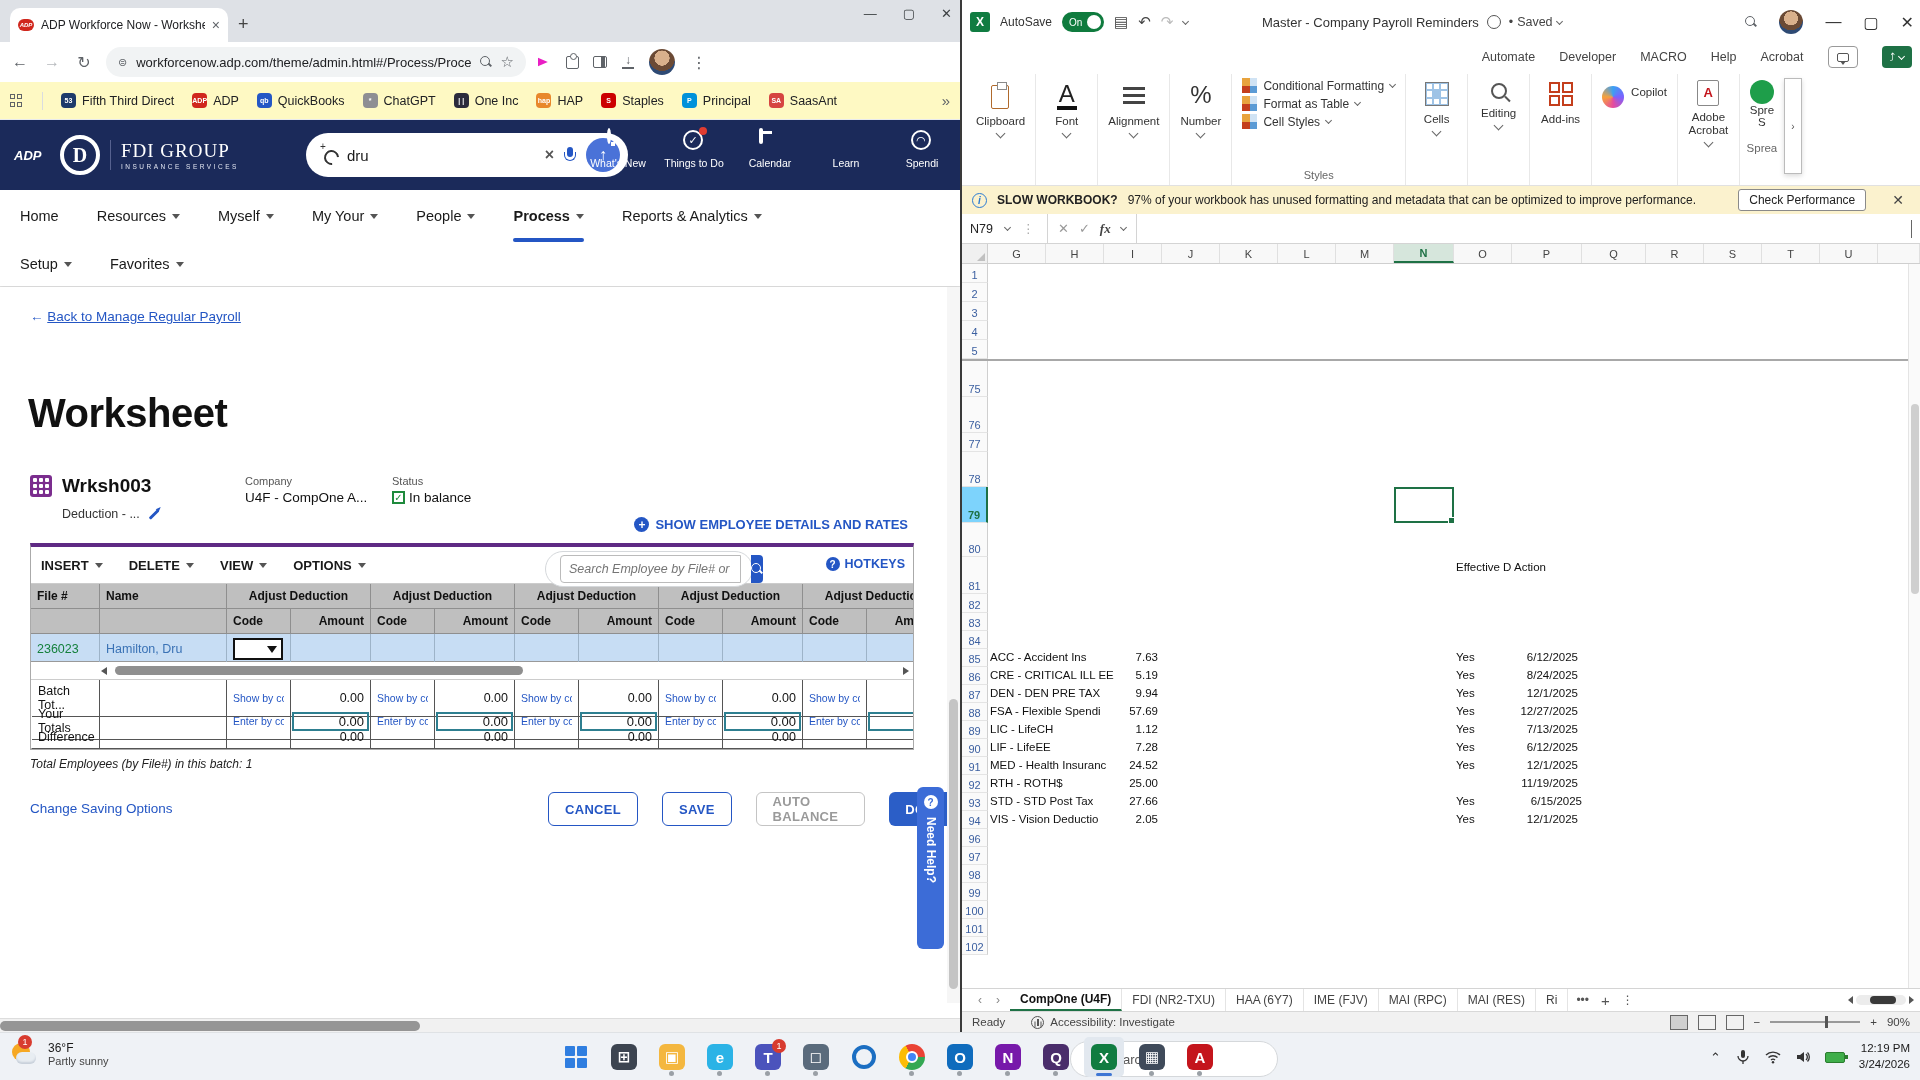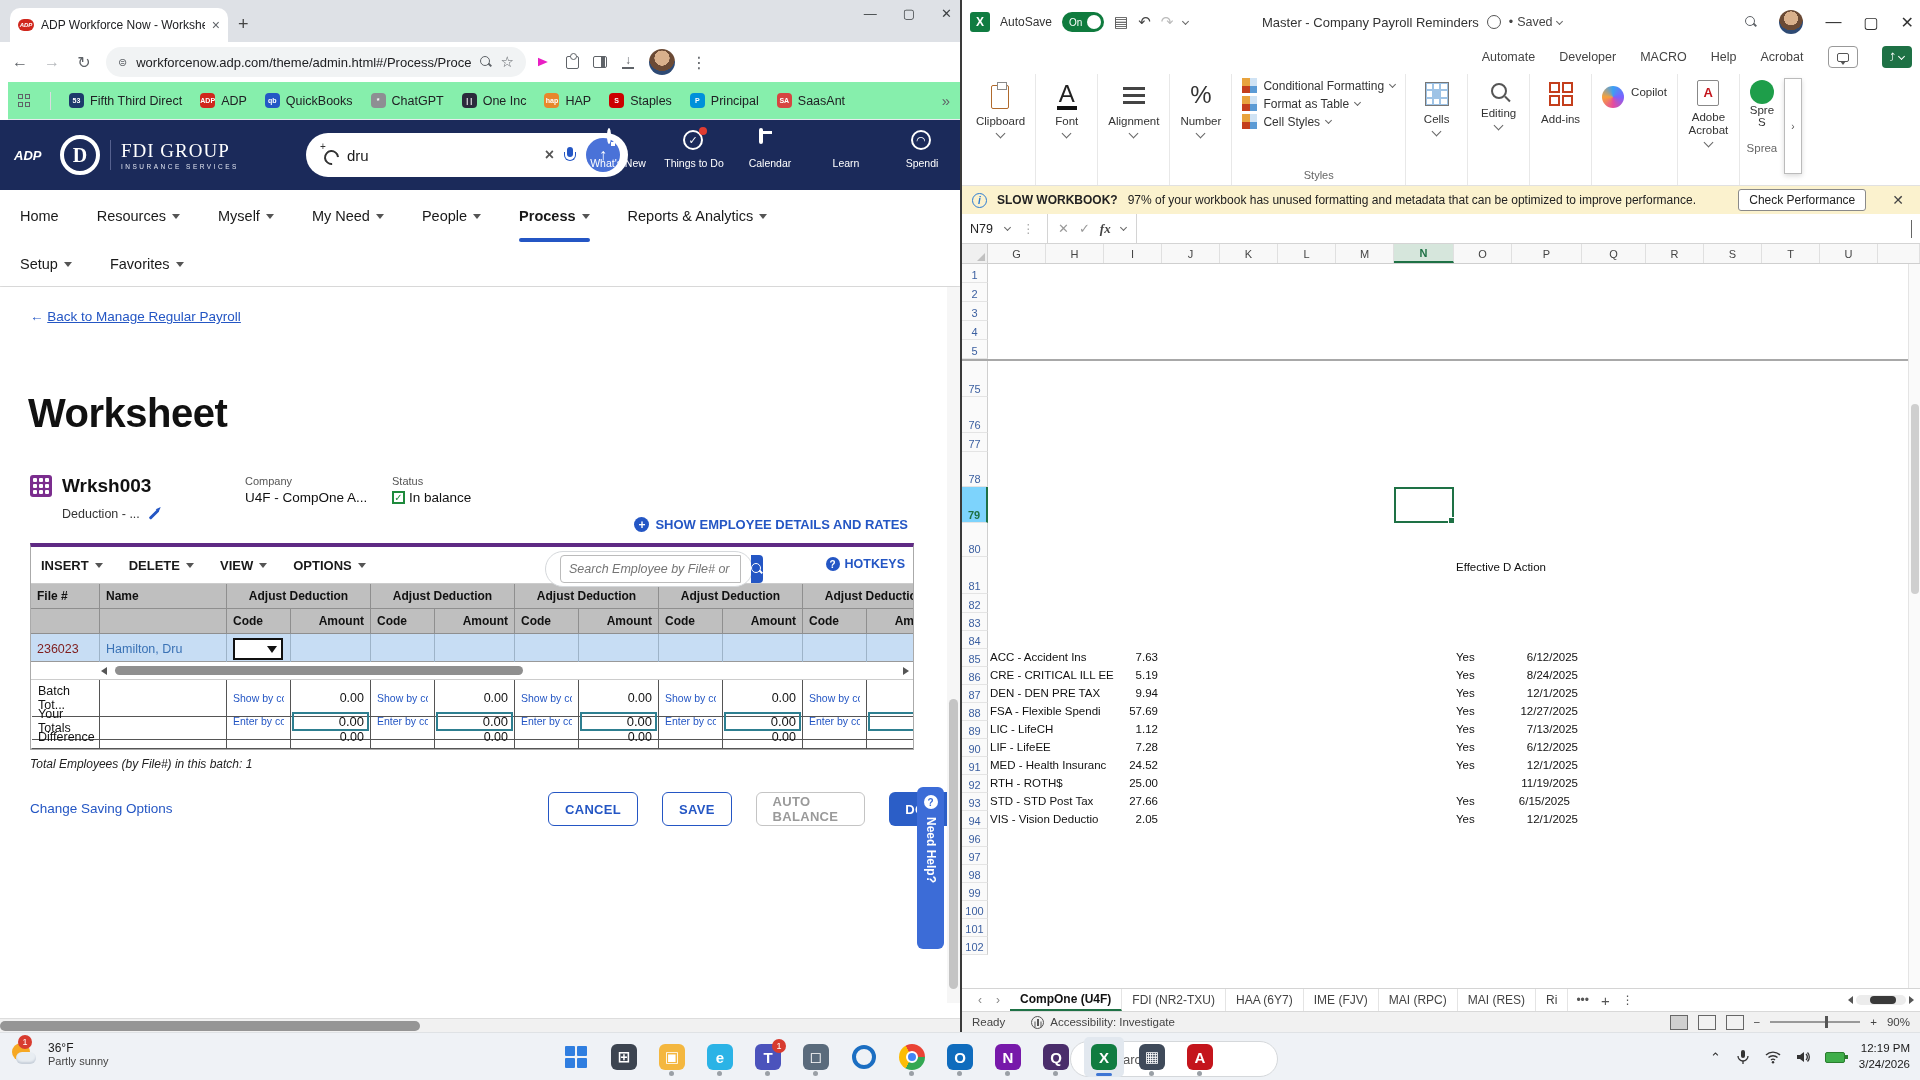--- a/index.html
+++ b/index.html
@@ -25,21 +25,21 @@
 .star { color:#5f6368; font-size:15px; }
 .toolbar-icons { display:flex; align-items:center; gap:14px; }
 .pink-ext { width:14px; height:14px; background:#e91ec4; clip-path:polygon(0 20%,70% 50%,0 80%); }
 .puzzle { width:13px; height:13px; border:1.6px solid #5f6368; border-radius:2px; position:relative; }
 .puzzle::before { content:""; position:absolute; left:3px; top:-4px; width:5px; height:5px; border:1.6px solid #5f6368; border-radius:50%; background:#fff; }
 .panel-ic { width:14px; height:12px; border:1.6px solid #5f6368; border-radius:2px; position:relative; }
 .panel-ic::before { content:""; position:absolute; right:1px; top:0; width:4px; height:100%; background:#5f6368; }
 .dl-ic { width:14px; height:14px; position:relative; color:#5f6368; font-size:12px; text-align:center; line-height:11px; }
 .dl-ic::after { content:""; position:absolute; left:1px; bottom:0; width:12px; height:1.6px; background:#5f6368; }
 .avatar { width:24px; height:24px; border-radius:50%; background:radial-gradient(circle at 50% 35%, #d9b08c 0 35%, #6b4a35 36% 60%, #2e4a74 61%); flex:none; }
-.bookmarks { height:38px; background:#86efac; border-bottom:1px solid #e8eaed; display:flex; align-items:center; padding:0 10px; gap:18px;margin-left:8px; }
+.bookmarks { height:38px; background:#fef9c3; border-bottom:1px solid #e8eaed; display:flex; align-items:center; padding:0 10px; gap:18px; }
 .apps-grid { width:14px; height:14px; display:grid; grid-template-columns:5px 5px; grid-gap:2px; }
 .apps-grid span { width:5px; height:5px; border:1.4px solid #5f6368; }
 .bm { display:flex; align-items:center; gap:6px; font-size:12.5px; color:#202124; white-space:nowrap; }
 .bm-fav { width:15px; height:15px; border-radius:4px; color:#fff; font-size:7px; font-weight:bold; display:flex; align-items:center; justify-content:center; flex:none; }
 .bm-sep { width:1px; height:18px; background:#dadce0; }
 .bm-more { color:#5f6368; font-size:15px; margin-left:auto; }
 
 
 .adp-head { height:70px; background:#1b2a5a; display:flex; align-items:center; padding:0 14px; position:relative; }
 .adp-logo { width:38px; height:24px; background:#1b2a5a; color:#fff; border:0; font-weight:bold; font-style:italic; font-size:13px; display:flex; align-items:center; }
@@ -106,21 +106,21 @@
 .tb-search-btn { width:28px; height:28px; background:#2456c4; border-radius:0 4px 4px 0; display:flex; align-items:center; justify-content:center; }
 .tb-search-btn .mag::before { border-color:#fff; } .tb-search-btn .mag::after { background:#fff; }
 .hotkeys { position:absolute; right:8px; top:10px; display:flex; align-items:center; gap:5px; color:#2456c4; font-size:12.5px; font-weight:bold; }
 .q-circ { width:14px; height:14px; border-radius:50%; background:#2456c4; color:#fff; font-size:10px; display:flex; align-items:center; justify-content:center; font-weight:bold; }
 .grid-row { display:grid; grid-template-columns:69px 127px repeat(5, 64px 80px); }
 .th { background:#bfbfbf; border-right:1px solid #8f8f8f; border-bottom:1px solid #8f8f8f; font-size:12px; font-weight:bold; color:#111; padding:5px 6px; }
 .th.group { text-align:center; grid-column:span 2; }
 .th.amount { text-align:right; }
 .td { border-right:1px solid #9db3c8; font-size:12.5px; padding:4px 6px; display:flex; align-items:center; }
 .datarow { background:#c7ddf4; border-bottom:1px solid #999; height:28px; }
-.file-cell { color:#7f1d1d; }
+.file-cell { color:#15803d; }
 .name-cell { color:#3a72b5; }
 .sel-box { width:50px; height:22px; background:#fff; border:2px solid #111; display:flex; align-items:center; justify-content:flex-end; padding-right:4px; }
 .sel-box::after { content:""; border-left:5px solid transparent; border-right:5px solid transparent; border-top:7px solid #111; }
 .scrollrow { height:18px; background:#fff; border-bottom:1px solid #ccc; position:relative; }
 .scrollrow .thumb { position:absolute; left:84px; top:4px; width:408px; height:9px; background:#8f8f8f; border-radius:5px; }
 .scrollrow .arr-l { position:absolute; left:70px; top:5px; border-top:4px solid transparent; border-bottom:4px solid transparent; border-right:6px solid #555; }
 .scrollrow .arr-r { position:absolute; right:4px; top:5px; border-top:4px solid transparent; border-bottom:4px solid transparent; border-left:6px solid #555; }
 .sumrow { height:23px; }
 .sumrow .td { border:1px solid #555; border-top:none; border-left:none; font-size:12.5px; color:#111; }
 .sumrow .td:first-child { border-left:1px solid #fff; }
@@ -398,21 +398,21 @@
         </span>
         <span class="nav-item">
           <span>Resources</span>
           <span class="caret"></span>
         </span>
         <span class="nav-item">
           <span>Myself</span>
           <span class="caret"></span>
         </span>
         <span class="nav-item">
-          <span>My Need</span>
+          <span>My Your</span>
           <span class="caret"></span>
         </span>
         <span class="nav-item">
           <span>People</span>
           <span class="caret"></span>
         </span>
         <span class="nav-item active">
           <span>Process</span>
           <span class="caret"></span>
         </span>
@@ -954,21 +954,21 @@
           <span class="cell-text cell-amt" style="left: 116px; width: 54px;">25.00</span>
           <span class="cell-text cell-amt" style="left: 524px; width: 66px;">11/19/2025</span>
         </span>
       </div>
       <div class="srow" style="height: 18px;">
         <span class="rownum">93</span>
         <span class="srow-content">
           <span class="cell-text" style="left: 2px;">STD - STD Post Tax</span>
           <span class="cell-text cell-amt" style="left: 116px; width: 54px;">27.66</span>
           <span class="cell-text" style="left: 468px;">Yes</span>
-          <span class="cell-text cell-amt" style="left: 516px; width: 66px;">6/15/2025</span>
+          <span class="cell-text cell-amt" style="left: 528px; width: 66px;">6/15/2025</span>
         </span>
       </div>
       <div class="srow" style="height: 18px;">
         <span class="rownum">94</span>
         <span class="srow-content">
           <span class="cell-text" style="left: 2px;">VIS - Vision Deductio</span>
           <span class="cell-text cell-amt" style="left: 116px; width: 54px;">2.05</span>
           <span class="cell-text" style="left: 468px;">Yes</span>
           <span class="cell-text cell-amt" style="left: 524px; width: 66px;">12/1/2025</span>
         </span>

